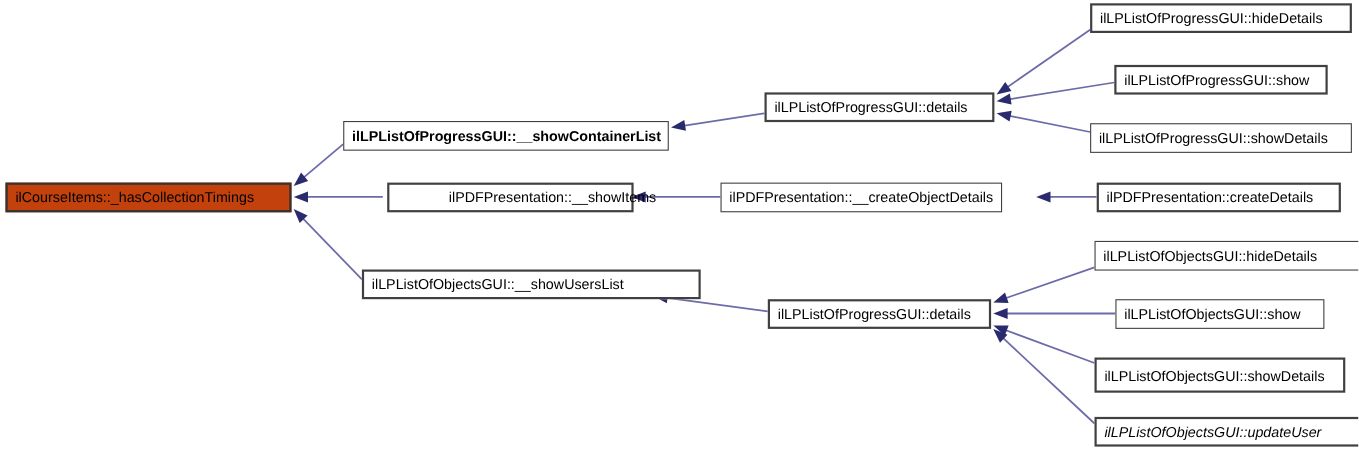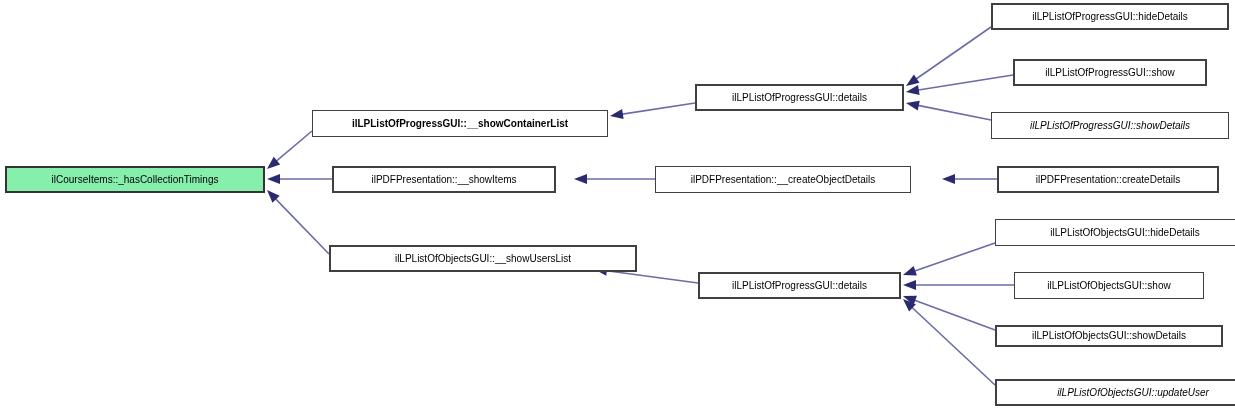--- a/index.html
+++ b/index.html
@@ -26,30 +26,30 @@
     height: 413px;
     pointer-events: none;
   }
   .node {
     position: absolute;
     box-sizing: border-box;
     background: #ffffff;
     border: 1px solid #404040;
     display: flex;
     align-items: center;
-    justify-content: center;
+    justify-content: flex-start;
     white-space: nowrap;
     color: #000000;
-    font-size: 10px;
+    font-size: 13px;
     line-height: 1;
     letter-spacing: 0px;
     z-index: 2;
   }
   .node.root {
-    background: #86efac;
+    background: #c2410c;
     border: 2px solid #333333;
   }
   .node.emph {
     border: 2px solid #404040;
   }
   .node-label {
     display: block;
     padding: 0 7px;
   }
 </style>
@@ -117,54 +117,54 @@
       </g>
     </svg>
 
   <div id="nodes">
       <div class="node root" style="left: 5px; top: 166px; width: 260px; height: 27px;">
         <span class="node-label">ilCourseItems::_hasCollectionTimings</span>
       </div>
       <div class="node" style="left: 312px; top: 110px; width: 296px; height: 27px; font-weight: bold;">
         <span class="node-label">ilLPListOfProgressGUI::__showContainerList</span>
       </div>
-      <div class="node emph" style="left: 332px; top: 166px; width: 224px; height: 27px;">
+      <div class="node emph" style="left: 352px; top: 166px; width: 224px; height: 27px; padding-left: 47px;">
         <span class="node-label">ilPDFPresentation::__showItems</span>
       </div>
       <div class="node emph" style="left: 329px; top: 245px; width: 308px; height: 27px;">
         <span class="node-label">ilLPListOfObjectsGUI::__showUsersList</span>
       </div>
       <div class="node emph" style="left: 695px; top: 84px; width: 209px; height: 27px;">
         <span class="node-label">ilLPListOfProgressGUI::details</span>
       </div>
       <div class="node" style="left: 655px; top: 166px; width: 256px; height: 27px;">
         <span class="node-label">ilPDFPresentation::__createObjectDetails</span>
       </div>
       <div class="node emph" style="left: 698px; top: 272px; width: 203px; height: 27px;">
         <span class="node-label">ilLPListOfProgressGUI::details</span>
       </div>
       <div class="node emph" style="left: 991px; top: 3px; width: 238px; height: 27px;">
         <span class="node-label">ilLPListOfProgressGUI::hideDetails</span>
       </div>
       <div class="node emph" style="left: 1013px; top: 59px; width: 194px; height: 27px;">
         <span class="node-label">ilLPListOfProgressGUI::show</span>
       </div>
-      <div class="node" style="left: 991px; top: 112px; width: 238px; height: 27px; font-style: italic;">
+      <div class="node" style="left: 991px; top: 112px; width: 238px; height: 27px;">
         <span class="node-label">ilLPListOfProgressGUI::showDetails</span>
       </div>
       <div class="node emph" style="left: 997px; top: 166px; width: 222px; height: 27px;">
         <span class="node-label">ilPDFPresentation::createDetails</span>
       </div>
       <div class="node" style="left: 995px; top: 219px; width: 260px; height: 27px;">
         <span class="node-label">ilLPListOfObjectsGUI::hideDetails</span>
       </div>
       <div class="node" style="left: 1014px; top: 272px; width: 190px; height: 27px;">
         <span class="node-label">ilLPListOfObjectsGUI::show</span>
       </div>
-      <div class="node emph" style="left: 995px; top: 325px; width: 228px; height: 22px;">
+      <div class="node emph" style="left: 995px; top: 325px; width: 228px; height: 32px;">
         <span class="node-label">ilLPListOfObjectsGUI::showDetails</span>
       </div>
       <div class="node emph" style="left: 995px; top: 379px; width: 276px; height: 27px; font-style: italic;">
         <span class="node-label">ilLPListOfObjectsGUI::updateUser</span>
       </div>
     </div>
 
 </div>
 
 </body></html>

